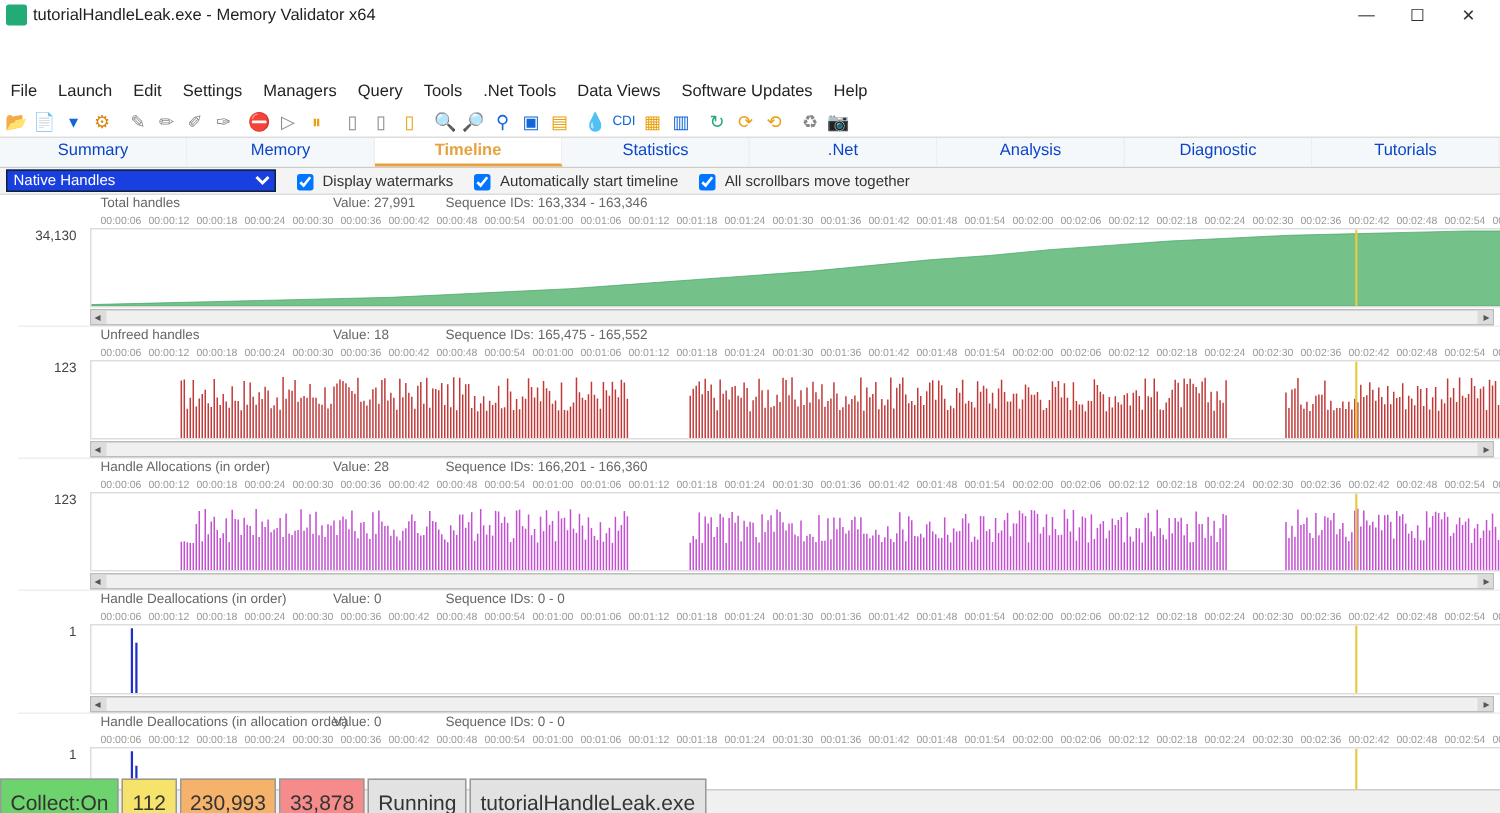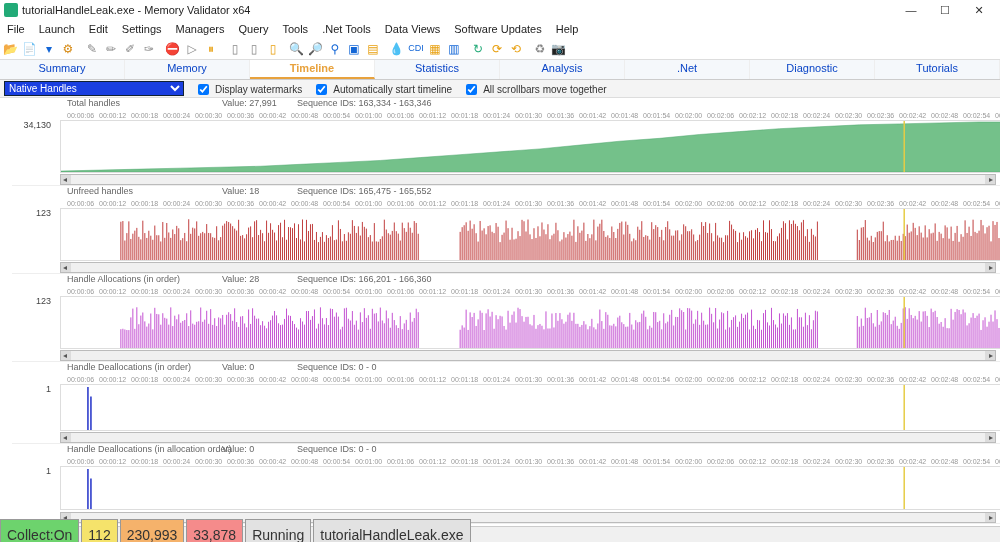--- a/index.html
+++ b/index.html
@@ -20,21 +20,21 @@
   .titlebar .title { flex: 1; font-size: 11px; color: #222; }
   .titlebar .winbtns { display: flex; }
   .titlebar .winbtn {
     width: 34px; height: 20px; display: flex; align-items: center; justify-content: center;
     font-size: 11px; color: #333;
   }
 
   
   .menubar {
     height: 18px; display: flex; align-items: center; padding: 0 4px;
-    font-size: 11px; color: #222; gap: 8px;
+    font-size: 11px; color: #222; gap: 8px; margin-top: 32px;
   }
   .menubar span { padding: 1px 3px; }
 
   
   .toolbar {
     height: 22px; display: flex; align-items: center; padding: 0 2px; gap: 1px;
     border-bottom: 1px solid #ddd;
   }
   .tb {
     width: 18px; height: 18px; display: flex; align-items: center; justify-content: center;
@@ -195,22 +195,22 @@
   <div class="tbsep"></div>
   <div class="tb" style="color:#888">♻</div>
   <div class="tb" style="color:#888">📷</div>
 </div>
 
 <div class="tabs">
   <div class="tab">Summary</div>
   <div class="tab">Memory</div>
   <div class="tab active">Timeline</div>
   <div class="tab">Statistics</div>
+  <div class="tab">.Net</div>
   <div class="tab">Analysis</div>
-  <div class="tab">.Net</div>
   <div class="tab">Diagnostic</div>
   <div class="tab">Tutorials</div>
 </div>
 
 <div class="subbar">
   <select>
     <option>Native Handles</option>
   </select>
   <div class="cbwrap">
     <input type="checkbox" checked="" style="">

